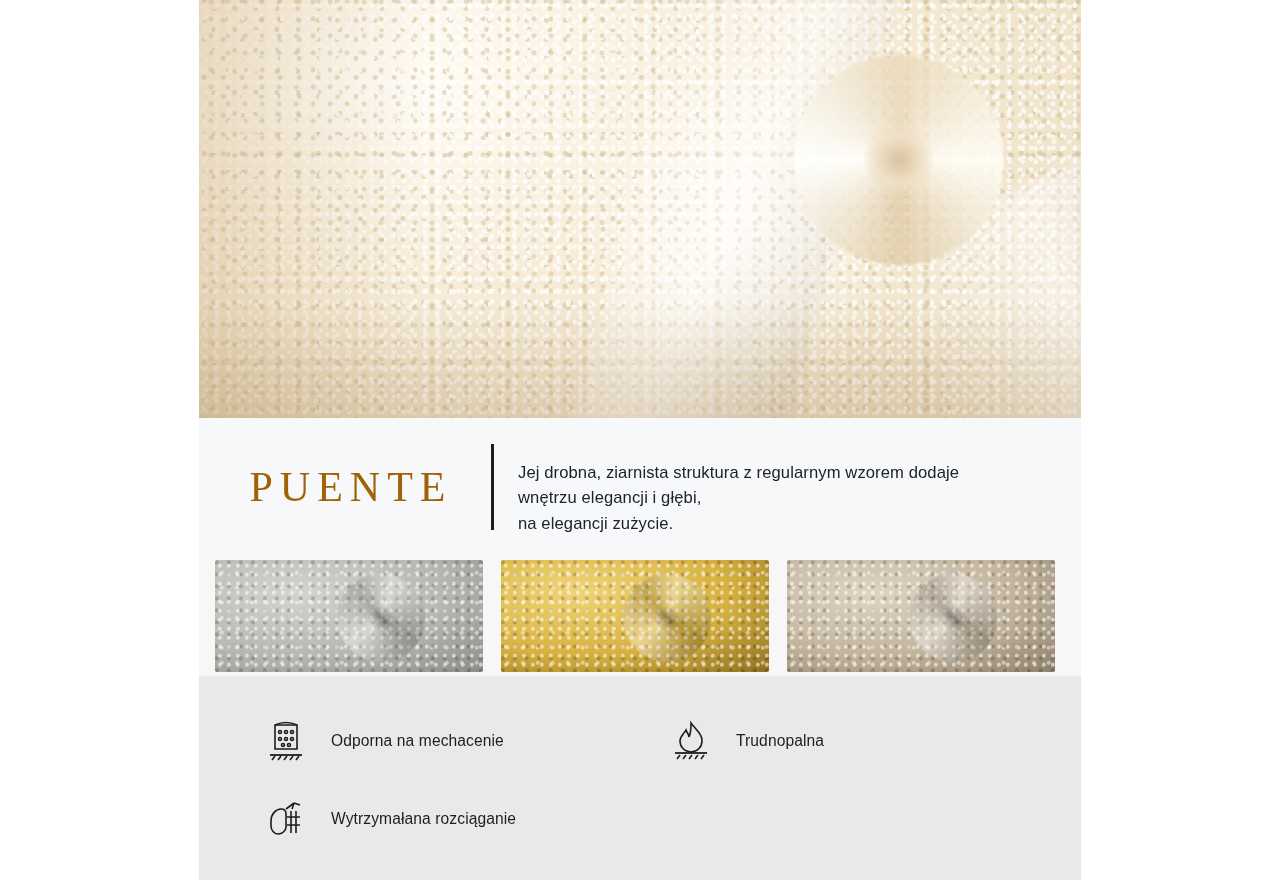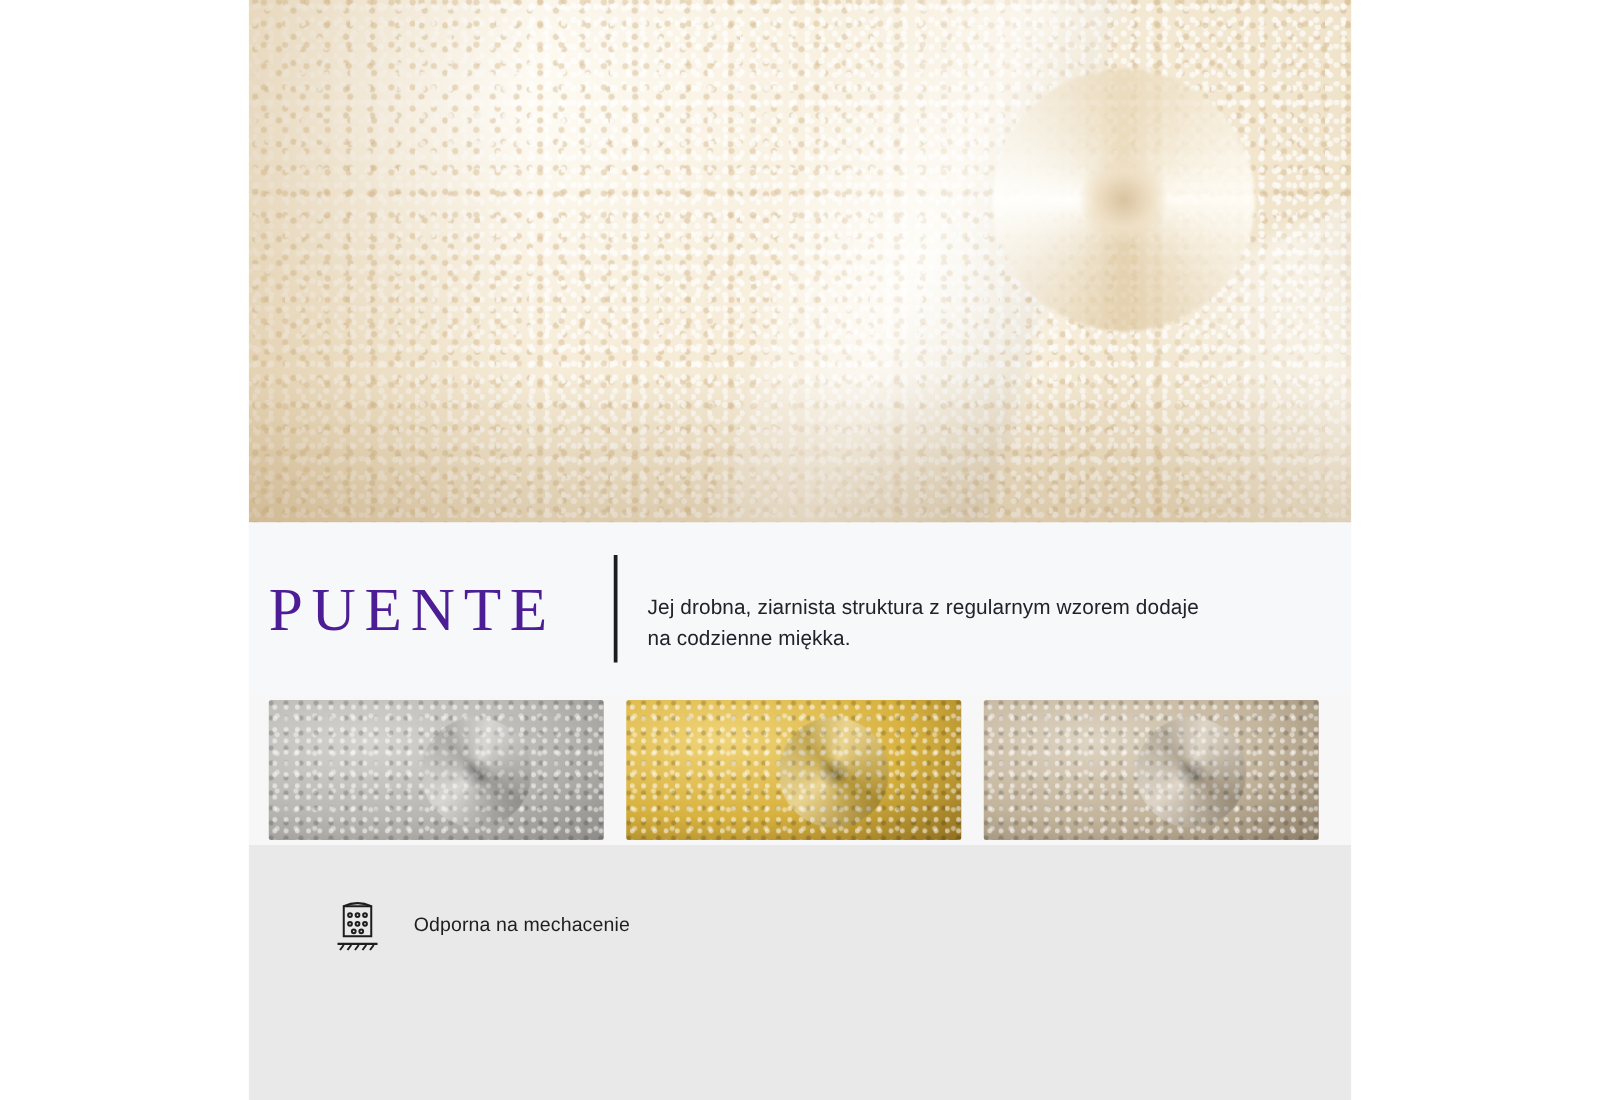--- a/index.html
+++ b/index.html
@@ -91,24 +91,25 @@
   .band {
     position: relative;
     height: 138px;
     background: #f7f8fa;
     display: flex;
     align-items: center;
     padding: 0 30px 0 16px;
   }
   .brand {
     width: 272px;
+    text-align: center;
     font-family: "Liberation Serif", serif;
-    font-size: 49px;
+    font-size: 42px;
     letter-spacing: 7px;
-    color: #4c1d95;
+    color: #a16207;
     font-weight: 400;
   }
   .divider {
     width: 3px;
     height: 86px;
     background: #1d1d1f;
     margin: 0 24px 0 4px;
     flex: none;
   }
   .desc {
@@ -207,21 +208,22 @@
       <div class="swirl"></div>
       <div class="shade-l"></div>
       <div class="shade-b"></div>
     </div>
 
     <div class="band">
       <div class="brand">PUENTE</div>
       <div class="divider"></div>
       <div class="desc">
         <div>Jej drobna, ziarnista struktura z regularnym wzorem dodaje</div>
-        <div>na codzienne miękka.</div>
+        <div>wnętrzu elegancji i głębi,</div>
+        <div>na elegancji zużycie.</div>
       </div>
     </div>
 
     <div class="swatches">
       <div class="swatch" style="background: radial-gradient(ellipse at 30% 30%, #d5d3cf 0%, #b9b7b2 55%, #8d8b87 100%);">
         <div class="sw-tex"></div>
         <div class="sw-swirl"></div>
       </div>
       <div class="swatch" style="background: radial-gradient(ellipse at 28% 28%, #f0d478 0%, #d8b23f 55%, #8f6f1f 100%);">
         <div class="sw-tex"></div>
@@ -248,18 +250,39 @@
               <circle cx="26" cy="20" r="1.5"></circle>
             <circle cx="17" cy="26" r="1.5"></circle>
               <circle cx="23" cy="26" r="1.5"></circle>
             <path d="M4 36 h32" stroke-width="1.8"></path>
             <path d="M6 41 l3 -4 M12 41 l3 -4 M18 41 l3 -4 M24 41 l3 -4 M30 41 l3 -4"></path>
           </svg>
         </span>
         <span class="lbl">Odporna na mechacenie</span>
       </div>
 
-
-
+      <div class="feature">
+        <span class="ico">
+          <svg width="40" height="44" viewBox="0 0 40 44" fill="none" stroke="#1d1d1f" stroke-width="1.6">
+            <path d="M20 4 c6 8 11 11 11 18 a11 11 0 0 1 -22 0 c0 -5 4 -7 6 -11 c1 3 3 4 3 7 c2 -4 2 -9 2 -14 z"></path>
+            <path d="M4 34 h32" stroke-width="1.8"></path>
+            <path d="M6 40 l3 -4 M12 40 l3 -4 M18 40 l3 -4 M24 40 l3 -4 M30 40 l3 -4"></path>
+          </svg>
+        </span>
+        <span class="lbl">Trudnopalna</span>
+      </div>
+
+
+      <div class="feature">
+        <span class="ico">
+          <svg width="42" height="44" viewBox="0 0 42 44" fill="none" stroke="#1d1d1f" stroke-width="1.6">
+            <path d="M6 24 c0 -7 5 -12 10 -12 c3 0 5 2 5 5 v13 c0 4 -4 7 -8 7 c-4 0 -7 -4 -7 -8 z"></path>
+            <path d="M21 12 l8 -6 M29 6 l-2 6 M29 6 l6 2"></path>
+            <path d="M26 14 v22 M31 14 v22"></path>
+            <path d="M22 20 h13 M22 28 h13"></path>
+          </svg>
+        </span>
+        <span class="lbl">Wytrzymałana rozciąganie</span>
+      </div>
 
     </div>
   </div>
 </div>
 
 </body></html>

